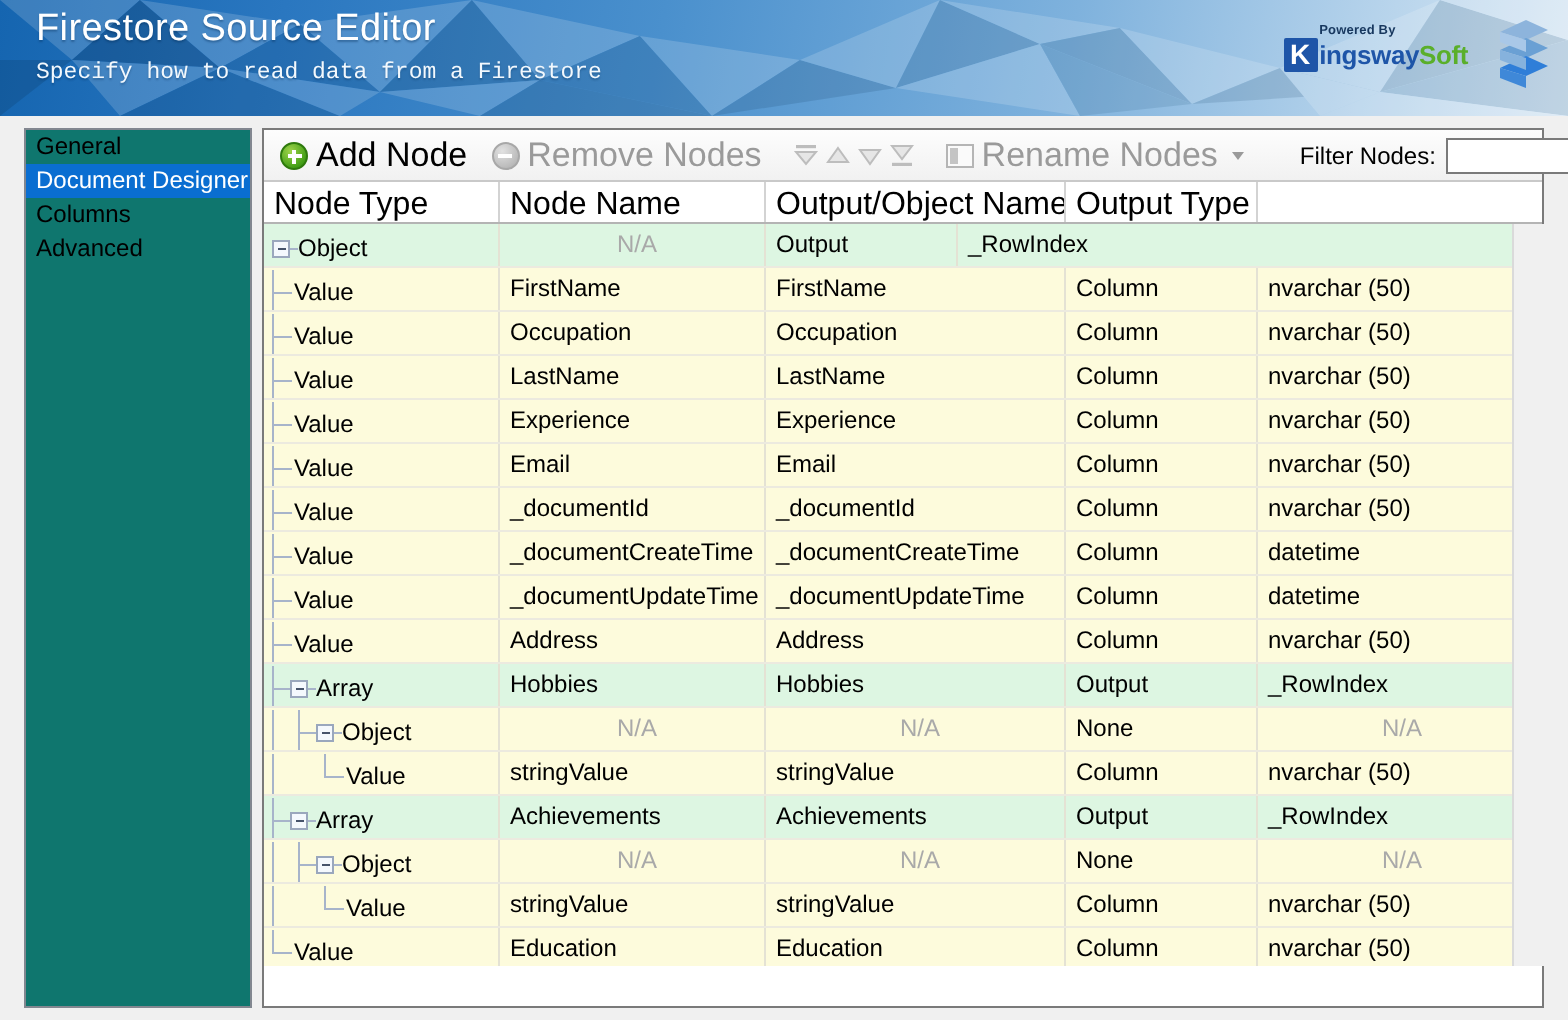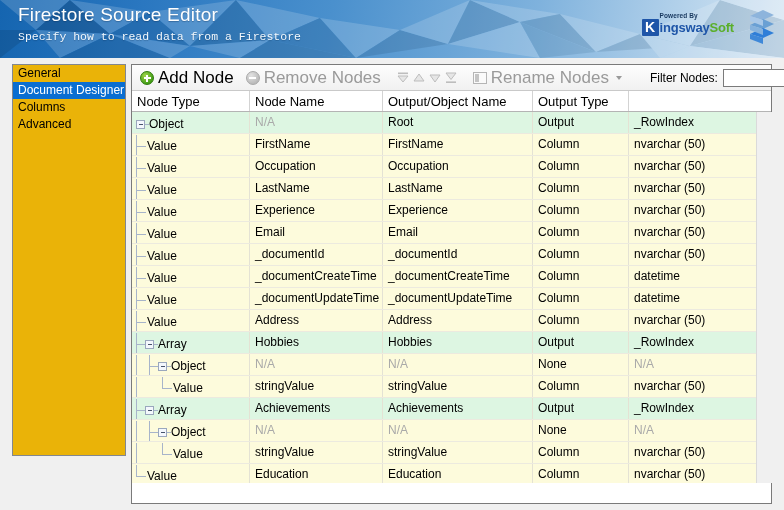--- a/index.html
+++ b/index.html
@@ -37,22 +37,22 @@
   .ksw-txt{margin-left:1px;line-height:1;position:relative;}
   .ksw-powered{
     position:absolute;left:0;top:-8px;font-size:6.5px;font-weight:bold;color:#17375e;white-space:nowrap;letter-spacing:.1px;
   }
   .ksw-name{font-size:13px;font-weight:bold;color:#1e55a8;letter-spacing:-.2px;}
   .ksw-name i{font-style:normal;color:#5aaf2a;}
   .chevstack{width:28px;height:34px;}
 
   
   .navbox{
-    position:absolute;left:12px;top:64px;width:114px;height:392px;
-    background:#eab308;border:1px solid #828790;box-sizing:border-box;
+    position:absolute;left:12px;top:64px;width:114px;height:440px;
+    background:#0f766e;border:1px solid #828790;box-sizing:border-box;
   }
   .nav-item{
     padding:1px 4px 1px 5px;font-size:12px;line-height:15px;color:#000;white-space:nowrap;cursor:default;
   }
   .nav-item.selected{background:#0a6ed1;color:#ffffff;}
 
   
   .panel{
     position:absolute;left:131px;top:64px;width:641px;height:440px;
     background:#ffffff;border:1px solid #7a7a7a;box-sizing:border-box;
@@ -93,31 +93,31 @@
     width:124px;height:18px;box-sizing:border-box;border:1px solid #7a7a7a;background:#fff;
     margin-left:5px;font-family:"Liberation Sans",sans-serif;font-size:12px;padding:0 2px;outline:none;
   }
   .chev-more{color:#5b6ea8;font-size:12px;font-weight:bold;margin-left:6px;cursor:default;letter-spacing:-1px;}
 
   
   .grid{position:relative;width:100%;}
   .ghead{display:flex;height:21px;box-sizing:border-box;background:#ffffff;border-bottom:1px solid #b4b4b4;}
   .ghead .cell{
     box-sizing:border-box;border-right:1px solid #d3d3d3;padding:3px 0 0 5px;
-    font-size:13px;color:#000;white-space:nowrap;overflow:hidden;cursor:default;
+    font-size:16px;color:#000;white-space:nowrap;overflow:hidden;cursor:default;
   }
   .rows{height:371px;overflow:hidden;background:#ec4899;}
   .row{display:flex;height:22px;box-sizing:border-box;border-bottom:1px solid #eceadf;}
   .row.green{background:#ddf6e2;}
   .row.yellow{background:#fdfbdc;}
   .row .cell{
     box-sizing:border-box;border-right:1px solid #e4e2d4;padding:3px 0 0 5px;
     font-size:12px;white-space:nowrap;overflow:hidden;cursor:default;position:relative;
   }
-  .cell.na{color:#a9a9a9;}
+  .cell.na{color:#a9a9a9;text-align:center;}
   .c0{width:118px;} .c1{width:133px;} .c2{width:150px;} .c3{width:96px;} .c4{width:139px;border-right:none !important;}
 
   
   .treecell{display:flex;align-items:center;padding-left:0 !important;}
   .tindent{flex:0 0 auto;position:relative;height:22px;}
   .tbox{
     width:9px;height:9px;border:1px solid #9aa7bd;background:#f4f8fd;box-sizing:border-box;
     position:relative;flex:0 0 auto;
   }
   .tbox:before{content:"";position:absolute;left:1.5px;top:3.2px;width:4px;height:1px;background:#46536b;}
@@ -270,21 +270,20 @@
         <div class="cell c3">Output Type</div>
       </div>
       <div class="rows" id="rows">
           <div class="row green">
             <div class="cell c0 treecell">
               <div class="tbox" style="margin-left: 4px;"></div>
               <div style="width: 4px; height: 1px; background: rgb(167, 180, 202);"></div>
               <span class="tlabel" style="margin-left: 0px;">Object</span>
             </div>
             <div class="cell c1 na">N/A</div>
-            <div class="cell c2">Root</div>
             <div class="cell c3">Output</div>
             <div class="cell c4">_RowIndex</div>
           </div>
           <div class="row yellow">
             <div class="cell c0 treecell">
               <div class="tindent" style="width: 13px; display: flex;">
                 <div class="elbow thru" style="margin-left: 4px; width: 9px;"></div>
               </div>
               <span class="tlabel" style="margin-left: 2px;">Value</span>
             </div>

